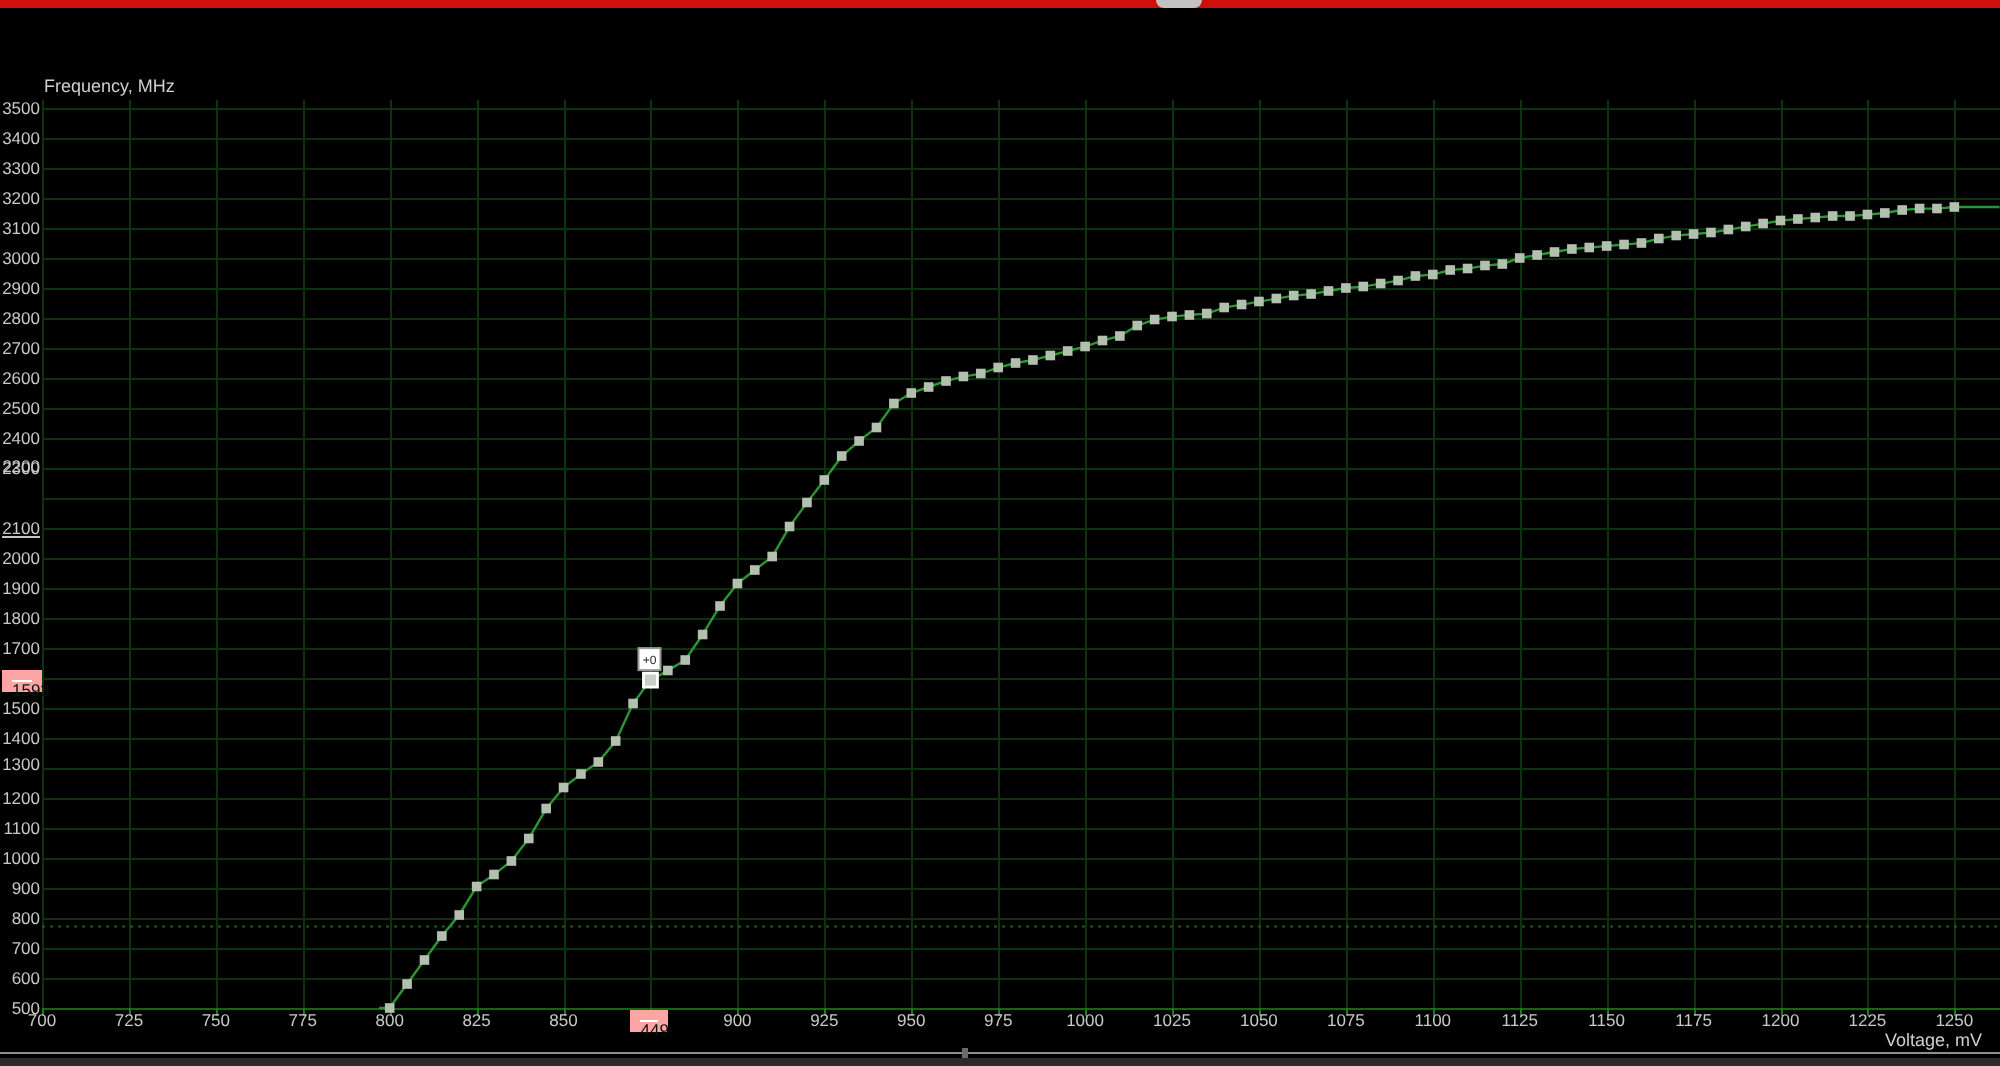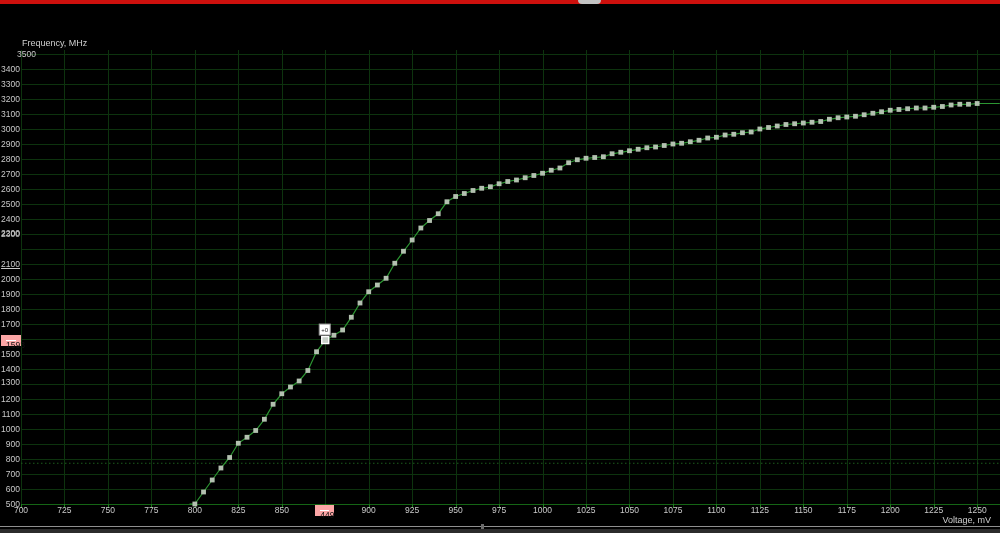--- a/index.html
+++ b/index.html
@@ -249,21 +249,21 @@
         <div class="ytick" style="top: 166px;">2500</div>
         <div class="ytick" style="top: 151px;">2600</div>
         <div class="ytick" style="top: 136px;">2700</div>
         <div class="ytick" style="top: 121px;">2800</div>
         <div class="ytick" style="top: 106px;">2900</div>
         <div class="ytick" style="top: 91px;">3000</div>
         <div class="ytick" style="top: 76px;">3100</div>
         <div class="ytick" style="top: 61px;">3200</div>
         <div class="ytick" style="top: 46px;">3300</div>
         <div class="ytick" style="top: 31px;">3400</div>
-        <div class="ytick" style="top: 16px; margin-left: 16px;">3500</div>
+        <div class="ytick" style="top: 16px;">3500</div>
         <div class="xtick" style="left: 8px;">700</div>
         <div class="xtick" style="left: 51.4625px;">725</div>
         <div class="xtick" style="left: 94.925px;">750</div>
         <div class="xtick" style="left: 138.387px;">775</div>
         <div class="xtick" style="left: 181.85px;">800</div>
         <div class="xtick" style="left: 225.312px;">825</div>
         <div class="xtick" style="left: 268.775px;">850</div>
         <div class="xtick" style="left: 355.7px;">900</div>
         <div class="xtick" style="left: 399.162px;">925</div>
         <div class="xtick" style="left: 442.625px;">950</div>

